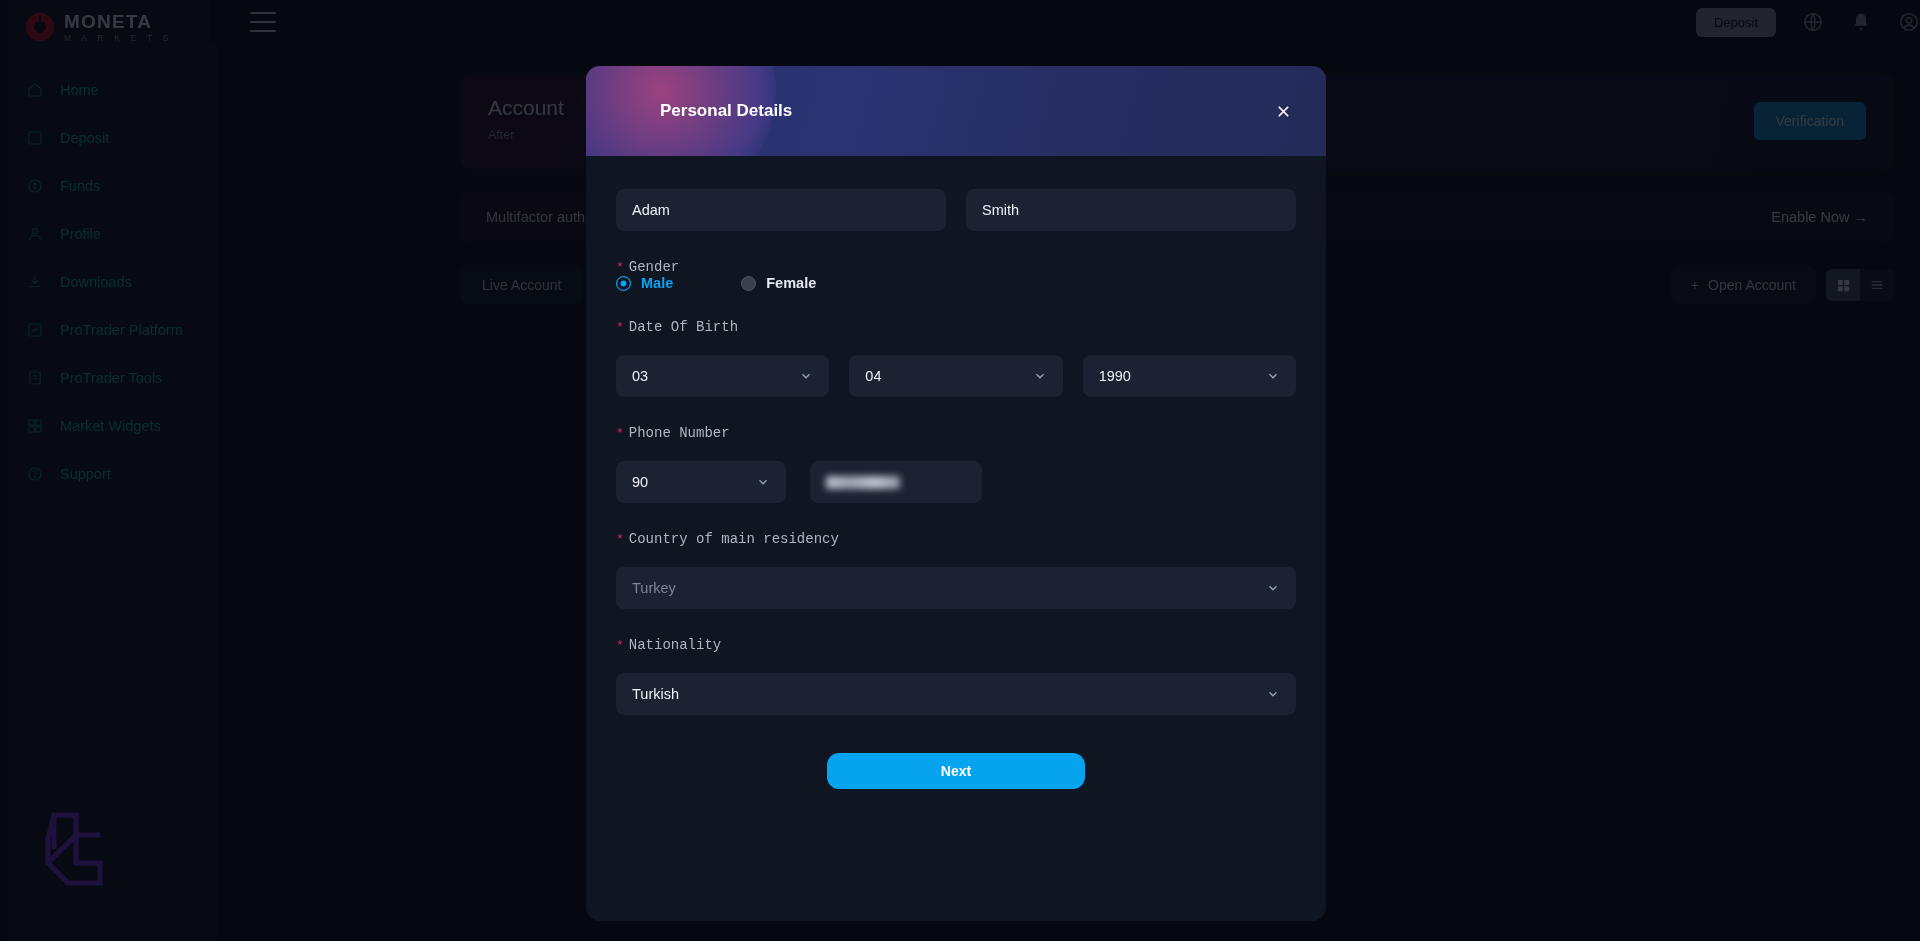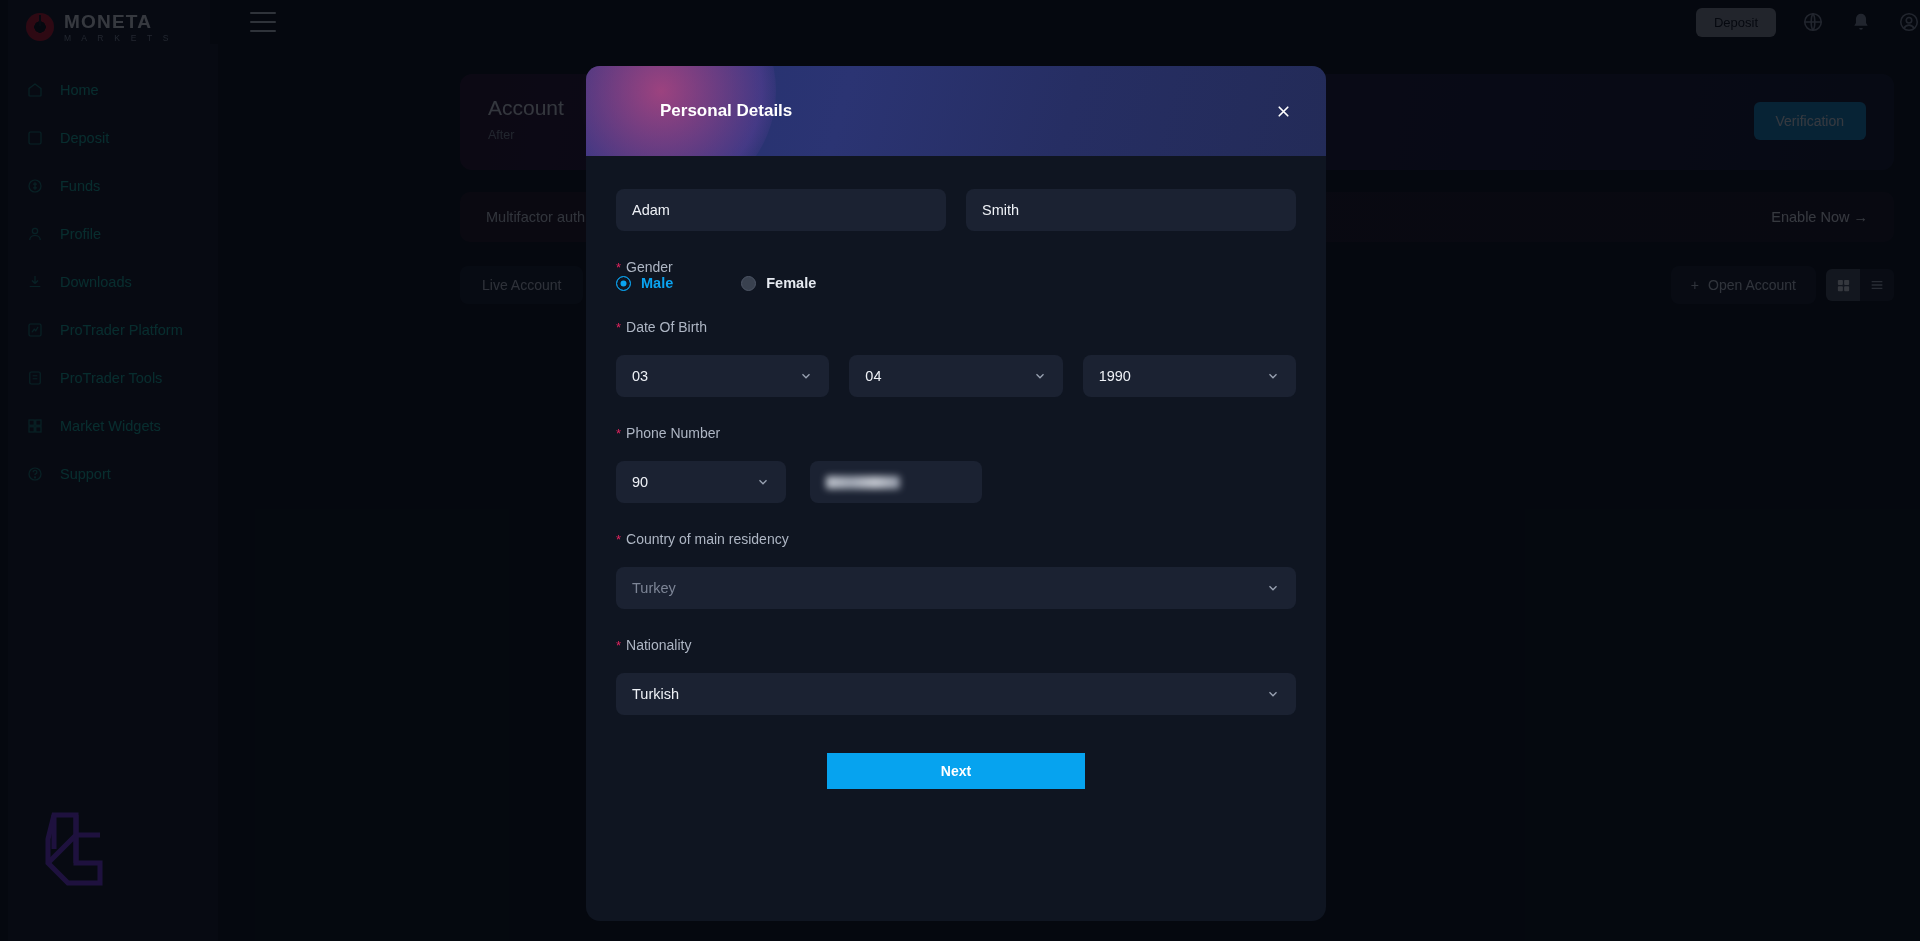--- a/index.html
+++ b/index.html
@@ -143,21 +143,21 @@
   .modal-body::-webkit-scrollbar-thumb { background: #7b8496; border-radius: 4px; }
 
   .name-row { display: flex; gap: 20px; }
   .field {
     background: #1b2232; border: none; border-radius: 8px;
     height: 42px; padding: 0 16px; color: #eef1f6; font-size: 14.5px;
     font-family: inherit; width: 100%; outline: none;
   }
   .field::placeholder { color: #7d8596; }
 
-  .label-req { margin-top: 28px; font-size: 14px; color: #aeb6c4; }
+  .label-req { margin-top: 28px; font-size: 14px; color: #aeb6c4; font-family: Liberation Mono, monospace; }
   .req-star { color: #e0245e; margin-right: 5px; font-size: 13px; }
 
   .radio-row { display: flex; align-items: center; gap: 16px; }
   .radio-opt { display: flex; align-items: center; gap: 10px; cursor: pointer; }
   .radio-dot {
     width: 15px; height: 15px; border-radius: 50%;
     border: 1.5px solid #4d5565; background: #39414f; flex: none;
   }
   .radio-opt.on .radio-dot {
     background: #0aa3f0; border-color: #0aa3f0;
@@ -185,21 +185,21 @@
   }
   .blurred {
     display: inline-block; width: 74px; height: 13px; border-radius: 2px;
     background: linear-gradient(90deg,#cfd4dd,#aeb4c0,#d4d8e0,#9ea5b3);
     filter: blur(3.5px); opacity: .9;
   }
   .full-sel { margin-top: 20px; }
   .next-wrap { margin-top: 38px; padding-bottom: 38px; display: flex; justify-content: center; }
   .next-btn {
     width: 258px; height: 36px; background: #06a3ef; color: #ffffff;
-    border: none; border-radius: 0; font-size: 14px; font-weight: bold;
+    border: none; border-radius: 12px; font-size: 14px; font-weight: bold;
     font-family: inherit; cursor: pointer;
   }
 </style>
 </head>
 <body>
 
 <div class="screen">
 
   <aside class="sidebar">
     <div class="brand">

